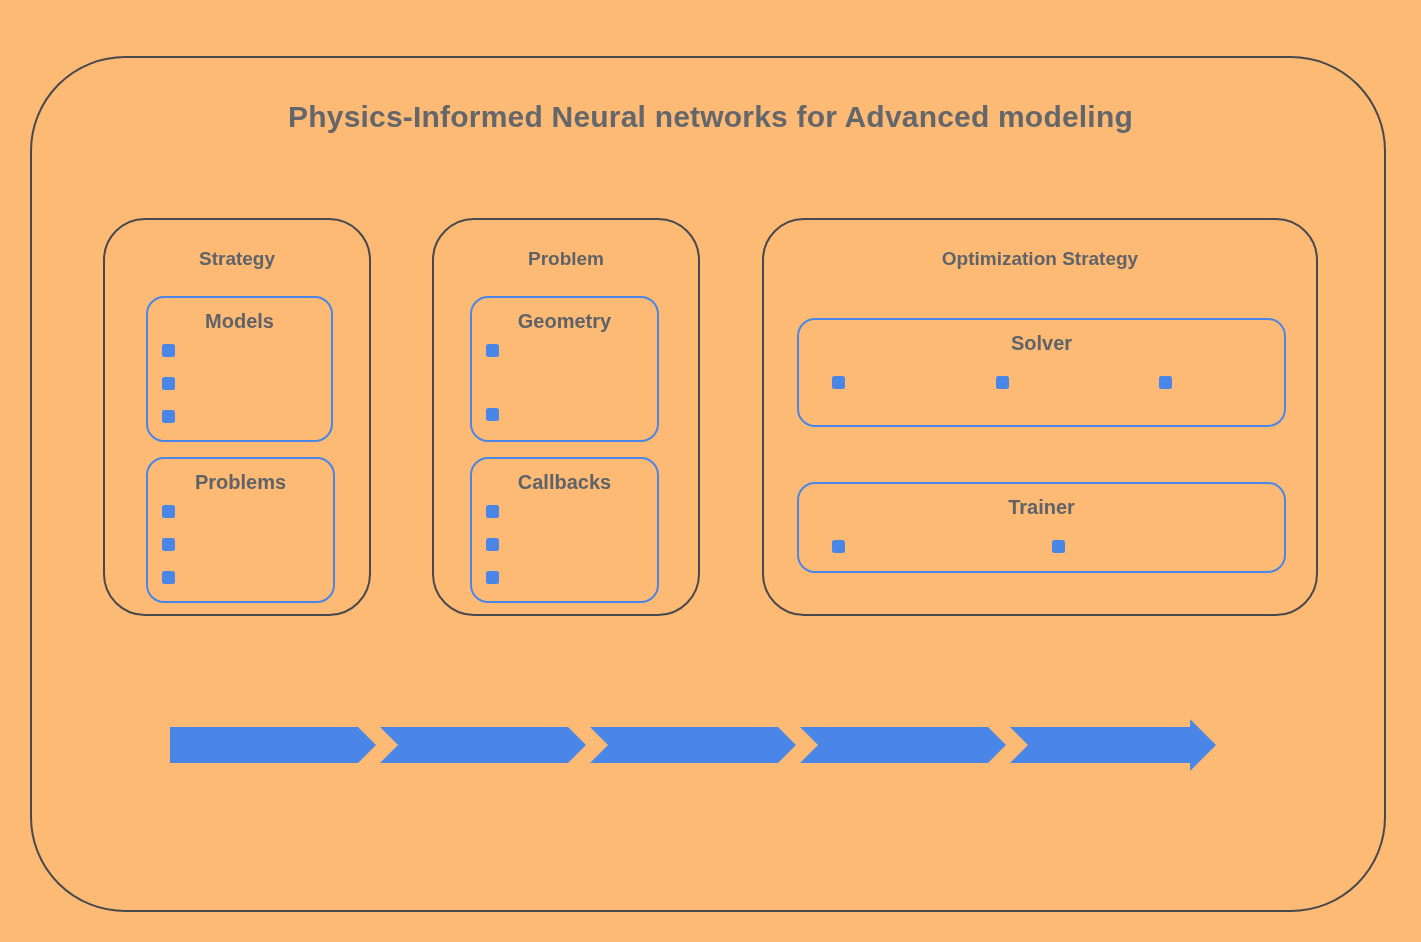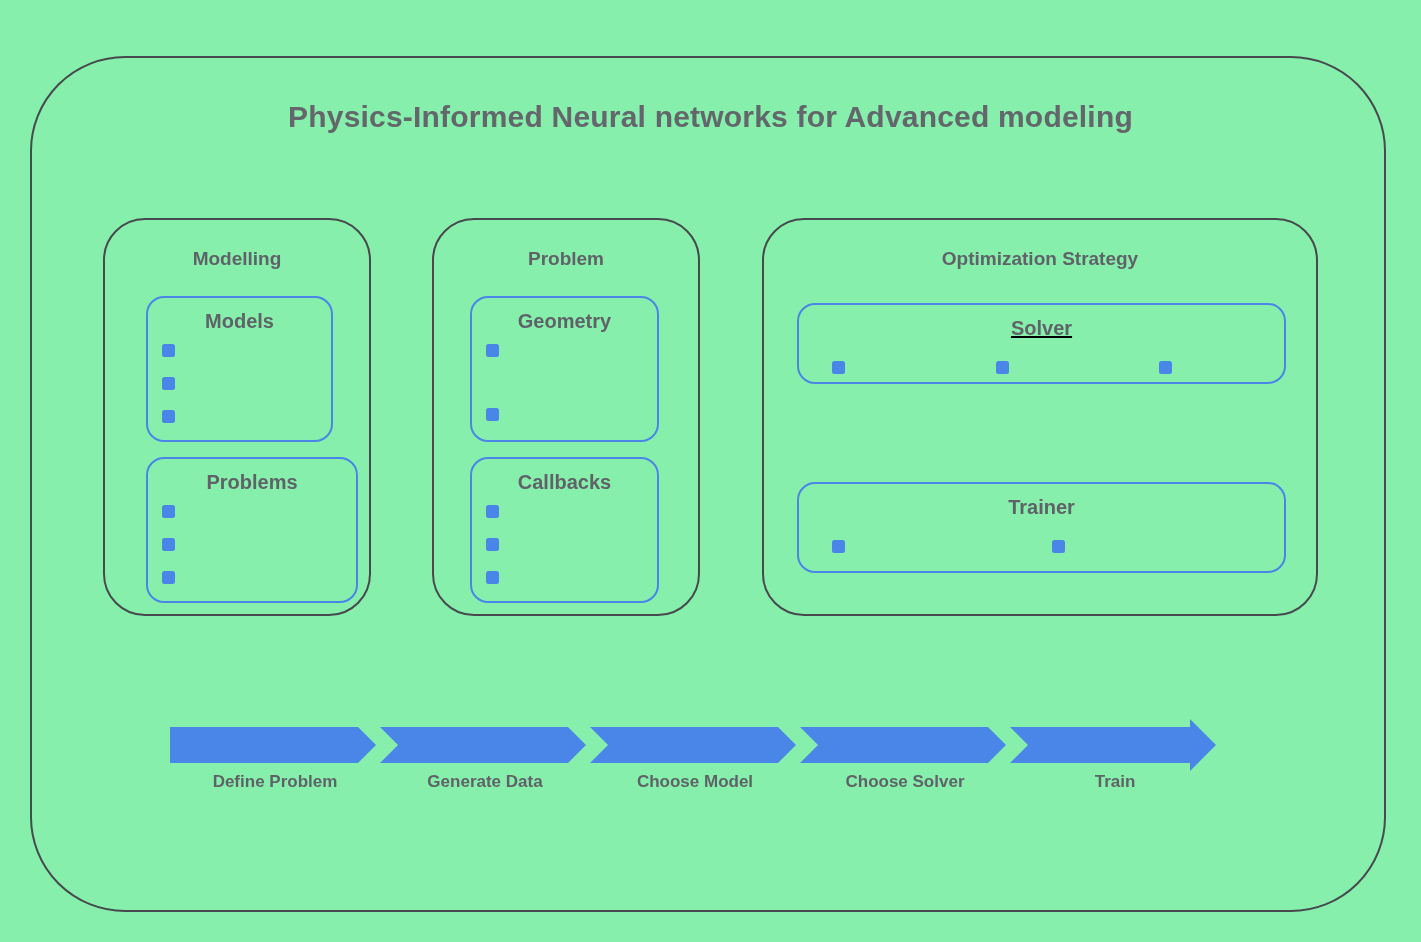--- a/index.html
+++ b/index.html
@@ -1,20 +1,20 @@
 <!DOCTYPE html>
 <html><head>
 <meta charset="utf-8">
 <style>
   html, body { margin: 0; padding: 0; background: #000; }
   .canvas {
     position: relative;
     width: 1421px;
     height: 942px;
-    background: #86efac;
+    background: #fdba74;
     font-family: "Liberation Sans", sans-serif;
     overflow: hidden;
   }
   .frame {
     position: absolute;
     left: 30px; top: 56px;
     width: 1356px; height: 856px;
     border: 2px solid #47494e;
     border-radius: 95px;
     box-sizing: border-box;
@@ -45,24 +45,24 @@
     font-weight: bold;
     color: #5f6368;
   }
   .box {
     position: absolute;
     border: 2px solid #4a86e8;
     border-radius: 18px;
     box-sizing: border-box;
   }
   #box-models    { left: 146px; top: 296px; width: 187px; height: 146px; }
-  #box-problems  { left: 146px; top: 457px; width: 212px; height: 146px; }
+  #box-problems  { left: 146px; top: 457px; width: 189px; height: 146px; }
   #box-geometry  { left: 470px; top: 296px; width: 189px; height: 146px; }
   #box-callbacks { left: 470px; top: 457px; width: 189px; height: 146px; }
-  #box-solver    { left: 797px; top: 303px; width: 489px; height: 81px; text-decoration: underline; }
+  #box-solver    { left: 797px; top: 318px; width: 489px; height: 109px; }
   #box-trainer   { left: 797px; top: 482px; width: 489px; height: 91px; }
   .box-title {
     margin-top: 12px;
     text-align: center;
     font-size: 20px;
     font-weight: bold;
     color: #5f6368;
   }
   .bullets-v {
     position: absolute;
@@ -128,21 +128,21 @@
 </head>
 <body>
 
 <div class="canvas">
 
   <div class="frame"></div>
 
   <div class="title">Physics-Informed Neural networks for Advanced modeling</div>
 
   <div class="section" id="sec-modelling">
-    <div class="section-title">Modelling</div>
+    <div class="section-title">Strategy</div>
   </div>
   <div class="box" id="box-models">
     <div class="box-title">Models</div>
     <div class="bullets-v">
         <span class="bullet"></span>
         <span class="bullet"></span>
         <span class="bullet"></span>
       </div>
   </div>
   <div class="box" id="box-problems">
@@ -192,21 +192,14 @@
       </div>
   </div>
 
   <div class="flow">
     <div class="seg first"></div>
     <div class="seg mid"></div>
     <div class="seg mid"></div>
     <div class="seg mid"></div>
     <div class="seg last"></div>
   </div>
-  <div class="flow-labels">
-    <div class="flow-label">Define Problem</div>
-    <div class="flow-label">Generate Data</div>
-    <div class="flow-label">Choose Model</div>
-    <div class="flow-label">Choose Solver</div>
-    <div class="flow-label">Train</div>
-  </div>
 
 </div>
 
 </body></html>

